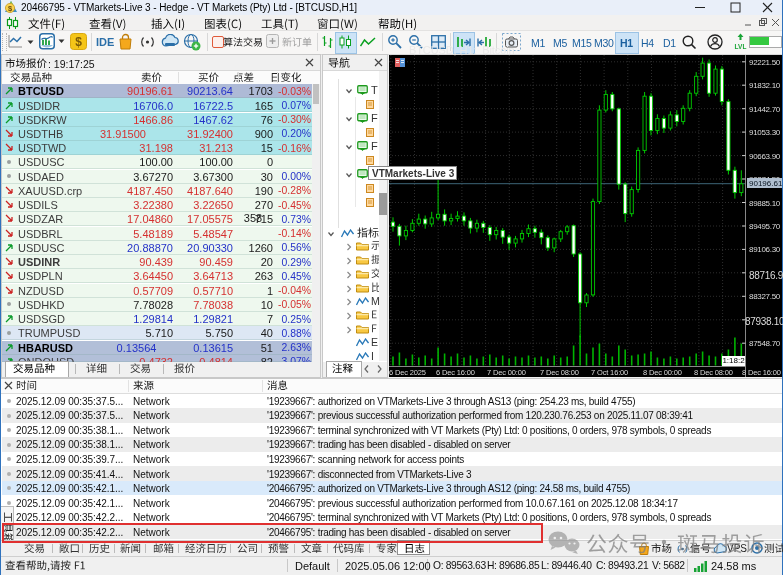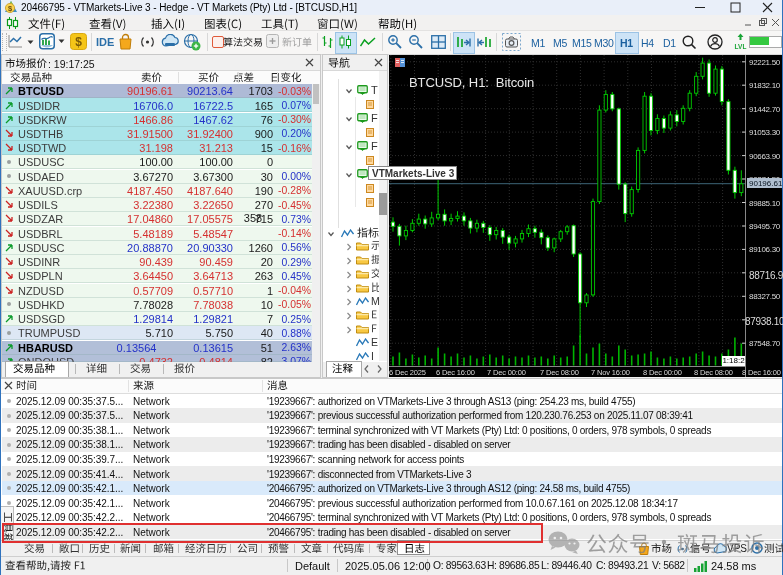--- a/index.html
+++ b/index.html
@@ -245,21 +245,21 @@
 <div class="abs" style="left:18px;top:113.7px;font-size:11px;color:#3c3c3c;font-weight:normal">USDKRW</div>
 <div class="abs num" style="left:100px;top:113.7px;width:73px;text-align:right;color:#d53030">1466.86</div>
 <div class="abs num" style="left:160px;top:113.7px;width:73px;text-align:right;color:#2432c8">1467.62</div>
 <div class="abs num" style="left:233px;top:113.7px;width:40px;text-align:right;color:#1a1a1a">76</div>
 <div class="abs num" style="left:251px;top:114.0px;width:60px;text-align:right;font-size:10.4px;color:#d53030">-0.30%</div>
 <div class="abs" style="left:2px;top:126.8px;width:310px;height:14.2px;background:#abe5ea;box-sizing:border-box;border-bottom:1px solid rgba(120,160,150,0.25)"></div>
 <svg class="abs" style="left:5px;top:128.9px" width="9" height="9">
     <path d="M1 1 L7 7 M7 7 h-4 M7 7 v-4" stroke="#cc2222" stroke-width="1.3" fill="none"></path>
   </svg>
 <div class="abs" style="left:18px;top:128.0px;font-size:11px;color:#3c3c3c;font-weight:normal">USDTHB</div>
-<div class="abs num" style="left:100px;top:128.0px;width:73px;text-align:right;color:#d53030">31.91500</div>
+<div class="abs num" style="left:100px;top:128.0px;width:73px;color:#d53030">31.91500</div>
 <div class="abs num" style="left:160px;top:128.0px;width:73px;text-align:right;color:#d53030">31.92400</div>
 <div class="abs num" style="left:233px;top:128.0px;width:40px;text-align:right;color:#1a1a1a">900</div>
 <div class="abs num" style="left:251px;top:128.2px;width:60px;text-align:right;font-size:10.4px;color:#2432c8">0.20%</div>
 <div class="abs" style="left:2px;top:141.0px;width:310px;height:14.2px;background:#abe5ea;box-sizing:border-box;border-bottom:1px solid rgba(120,160,150,0.25)"></div>
 <svg class="abs" style="left:5px;top:143.2px" width="9" height="9">
     <path d="M1 1 L7 7 M7 7 h-4 M7 7 v-4" stroke="#cc2222" stroke-width="1.3" fill="none"></path>
   </svg>
 <div class="abs" style="left:18px;top:142.2px;font-size:11px;color:#3c3c3c;font-weight:normal">USDTWD</div>
 <div class="abs num" style="left:100px;top:142.2px;width:73px;text-align:right;color:#d53030">31.198</div>
 <div class="abs num" style="left:160px;top:142.2px;width:73px;text-align:right;color:#d53030">31.213</div>
@@ -321,21 +321,21 @@
   </svg>
 <div class="abs" style="left:18px;top:241.9px;font-size:11px;color:#3c3c3c;font-weight:normal">USDUSC</div>
 <div class="abs num" style="left:100px;top:241.9px;width:73px;text-align:right;color:#2432c8">20.88870</div>
 <div class="abs num" style="left:160px;top:241.9px;width:73px;text-align:right;color:#2432c8">20.90330</div>
 <div class="abs num" style="left:233px;top:241.9px;width:40px;text-align:right;color:#1a1a1a">1260</div>
 <div class="abs num" style="left:251px;top:242.2px;width:60px;text-align:right;font-size:10.4px;color:#2432c8">0.56%</div>
 <div class="abs" style="left:2px;top:255.0px;width:310px;height:14.2px;background:#eef8ee;box-sizing:border-box;border-bottom:1px solid rgba(120,160,150,0.25)"></div>
 <svg class="abs" style="left:5px;top:257.2px" width="9" height="9">
     <path d="M1 1 L7 7 M7 7 h-4 M7 7 v-4" stroke="#cc2222" stroke-width="1.3" fill="none"></path>
   </svg>
-<div class="abs" style="left:18px;top:256.2px;font-size:11px;color:#3c3c3c;font-weight:normal">USDINR</div>
+<div class="abs" style="left:18px;top:256.2px;font-size:11px;color:#3c3c3c;font-weight:bold">USDINR</div>
 <div class="abs num" style="left:100px;top:256.2px;width:73px;text-align:right;color:#d53030">90.439</div>
 <div class="abs num" style="left:160px;top:256.2px;width:73px;text-align:right;color:#d53030">90.459</div>
 <div class="abs num" style="left:233px;top:256.2px;width:40px;text-align:right;color:#1a1a1a">20</div>
 <div class="abs num" style="left:251px;top:256.5px;width:60px;text-align:right;font-size:10.4px;color:#2432c8">0.29%</div>
 <div class="abs" style="left:2px;top:269.2px;width:310px;height:14.2px;background:#eef8ee;box-sizing:border-box;border-bottom:1px solid rgba(120,160,150,0.25)"></div>
 <svg class="abs" style="left:5px;top:271.4px" width="9" height="9">
     <path d="M1 1 L7 7 M7 7 h-4 M7 7 v-4" stroke="#cc2222" stroke-width="1.3" fill="none"></path>
   </svg>
 <div class="abs" style="left:18px;top:270.4px;font-size:11px;color:#3c3c3c;font-weight:normal">USDPLN</div>
 <div class="abs num" style="left:100px;top:270.4px;width:73px;text-align:right;color:#d53030">3.64450</div>
@@ -795,31 +795,31 @@
 <div class="abs" style="left:749px;top:270px;font-size:10px;color:#dcdcdc;letter-spacing:-0.3px">88716.90</div>
 <div class="abs" style="left:749px;top:292.3px;font-size:8px;color:#dcdcdc;letter-spacing:-0.3px">88327.50</div>
 <div class="abs" style="left:745px;top:315.8px;font-size:10px;color:#dcdcdc;letter-spacing:-0.3px">87938.10</div>
 <div class="abs" style="left:749px;top:339.2px;font-size:8px;color:#dcdcdc;letter-spacing:-0.3px">87548.70</div>
 <div class="abs" style="left:747px;top:178.2px;width:35px;height:10px;background:#b0bfd0"></div>
 <div class="abs" style="left:749px;top:178.7px;font-size:8px;color:#06121e">90196.61</div>
 <div class="abs" style="left:389px;top:367.5px;font-size:7.5px;letter-spacing:-0.15px;color:#d8d8d8;white-space:nowrap">6 Dec 2025</div>
 <div class="abs" style="left:436px;top:367.5px;font-size:7.5px;letter-spacing:-0.15px;color:#d8d8d8;white-space:nowrap">6 Dec 16:00</div>
 <div class="abs" style="left:487px;top:367.5px;font-size:7.5px;letter-spacing:-0.15px;color:#d8d8d8;white-space:nowrap">7 Dec 00:00</div>
 <div class="abs" style="left:540px;top:367.5px;font-size:7.5px;letter-spacing:-0.15px;color:#d8d8d8;white-space:nowrap">7 Dec 08:00</div>
-<div class="abs" style="left:591px;top:367.5px;font-size:7.5px;letter-spacing:-0.15px;color:#d8d8d8;white-space:nowrap">7 Nov 16:00</div>
+<div class="abs" style="left:591px;top:367.5px;font-size:7.5px;letter-spacing:-0.15px;color:#d8d8d8;white-space:nowrap">7 Oct 16:00</div>
 <div class="abs" style="left:643px;top:367.5px;font-size:7.5px;letter-spacing:-0.15px;color:#d8d8d8;white-space:nowrap">8 Dec 00:00</div>
 <div class="abs" style="left:694px;top:367.5px;font-size:7.5px;letter-spacing:-0.15px;color:#d8d8d8;white-space:nowrap">8 Dec 08:00</div>
 <div class="abs" style="left:742px;top:367.5px;font-size:7.5px;letter-spacing:-0.15px;color:#d8d8d8;white-space:nowrap">8 Dec 16:00</div>
 <div class="abs" style="left:722px;top:355.5px;width:23px;height:10px;background:#fff;font-size:8px;color:#000;text-align:center;line-height:10px">1:18:2</div>
 <svg class="abs" style="left:395px;top:58px" width="10" height="9">
 <rect x="0" y="0" width="5" height="9" fill="#e06060"></rect>
     <rect x="5" y="0" width="5" height="9" fill="#5593d8"></rect>
 <path d="M1 2.5 h3 M1 4.5 h3 M6 2.5 h3 M6 4.5 h3" stroke="#fff" stroke-width="0.8"></path>
   </svg>
-<div class="abs" style="left:409px;top:75px;font-size:13px;letter-spacing:-0.1px;color:#e8e8e8">BTCUSD, H1: &nbsp;Bitcoin</div>
+<div class="abs" style="left:409px;top:44px;font-size:11px;letter-spacing:-0.1px;color:#e8e8e8">BTCUSD, H1: &nbsp;Bitcoin</div>
 <div class="abs" style="left:368px;top:166px;width:89px;height:14px;background:#fff;border:1px solid #888;font-size:10px;font-weight:bold;color:#333;line-height:14px;padding-left:3px;z-index:5;box-sizing:border-box;white-space:nowrap">VTMarkets-Live 3</div>
 <div class="abs" style="left:1px;top:378px;width:781px;height:178px;background:#fff;border-top:1px solid #c8c8c8"></div>
 <div class="abs" style="left:1px;top:379px;width:781px;height:14px;background:#fbfbfb;border-bottom:1px solid #ddd"></div>
 <svg class="abs" style="left:4px;top:381px" width="9" height="9">
     <path d="M1 1 L8 8 M8 1 L1 8" stroke="#444" stroke-width="1.2"></path>
   </svg>
 <svg style="position:absolute;left:16px;top:379.5px;overflow:visible" width="23" height="14">
     <path transform="translate(0,9.2)" d="M5 -4.7C5.5 -3.9 6.2 -2.8 6.6 -2.2L7.3 -2.6C6.9 -3.2 6.2 -4.3 5.6 -5.1ZM3.4 -4.2V-1.8H1.6V-4.2ZM3.4 -4.9H1.6V-7.2H3.4ZM0.9 -7.9V-0.3H1.6V-1.1H4.1V-7.9ZM8 -8.8V-6.7H4.6V-5.9H8V-0.3C8 -0.1 7.9 -0.1 7.7 -0.1C7.5 -0 6.7 -0 5.9 -0.1C6 0.2 6.1 0.5 6.2 0.7C7.2 0.7 7.9 0.7 8.3 0.6C8.7 0.5 8.8 0.2 8.8 -0.3V-5.9H10.1V-6.7H8.8V-8.8Z M11.5 -6.5V0.8H12.3V-6.5ZM11.6 -8.3C12.1 -7.8 12.6 -7.2 12.9 -6.8L13.5 -7.2C13.3 -7.6 12.7 -8.2 12.2 -8.7ZM14.5 -3.1H17V-1.7H14.5ZM14.5 -5.2H17V-3.8H14.5ZM13.8 -5.8V-1H17.7V-5.8ZM14.2 -8.2V-7.5H19.3V-0.1C19.3 0 19.2 0.1 19.1 0.1C19 0.1 18.5 0.1 18.1 0.1C18.2 0.3 18.3 0.6 18.3 0.8C19 0.8 19.4 0.8 19.7 0.7C20 0.5 20.1 0.3 20.1 -0.1V-8.2Z" fill="#222"></path>
   </svg>
 <svg style="position:absolute;left:133px;top:379.5px;overflow:visible" width="23" height="14">

